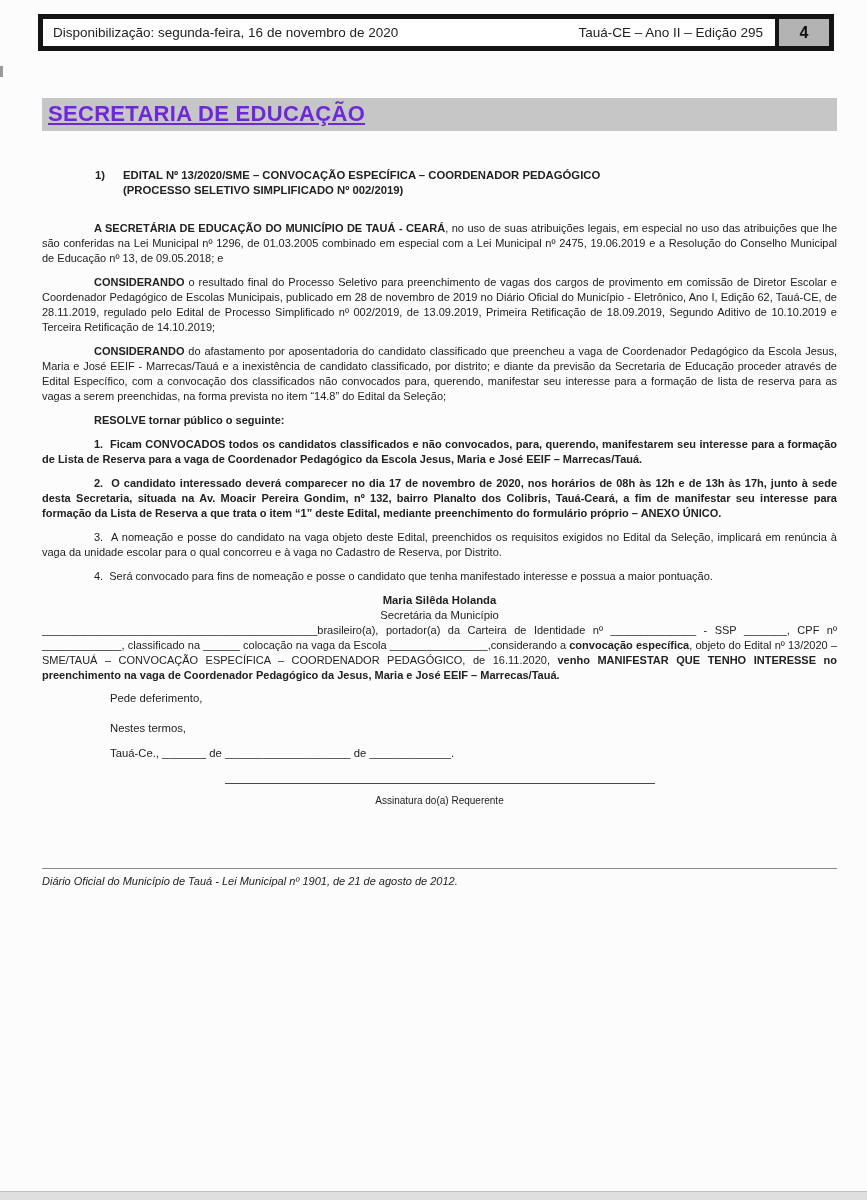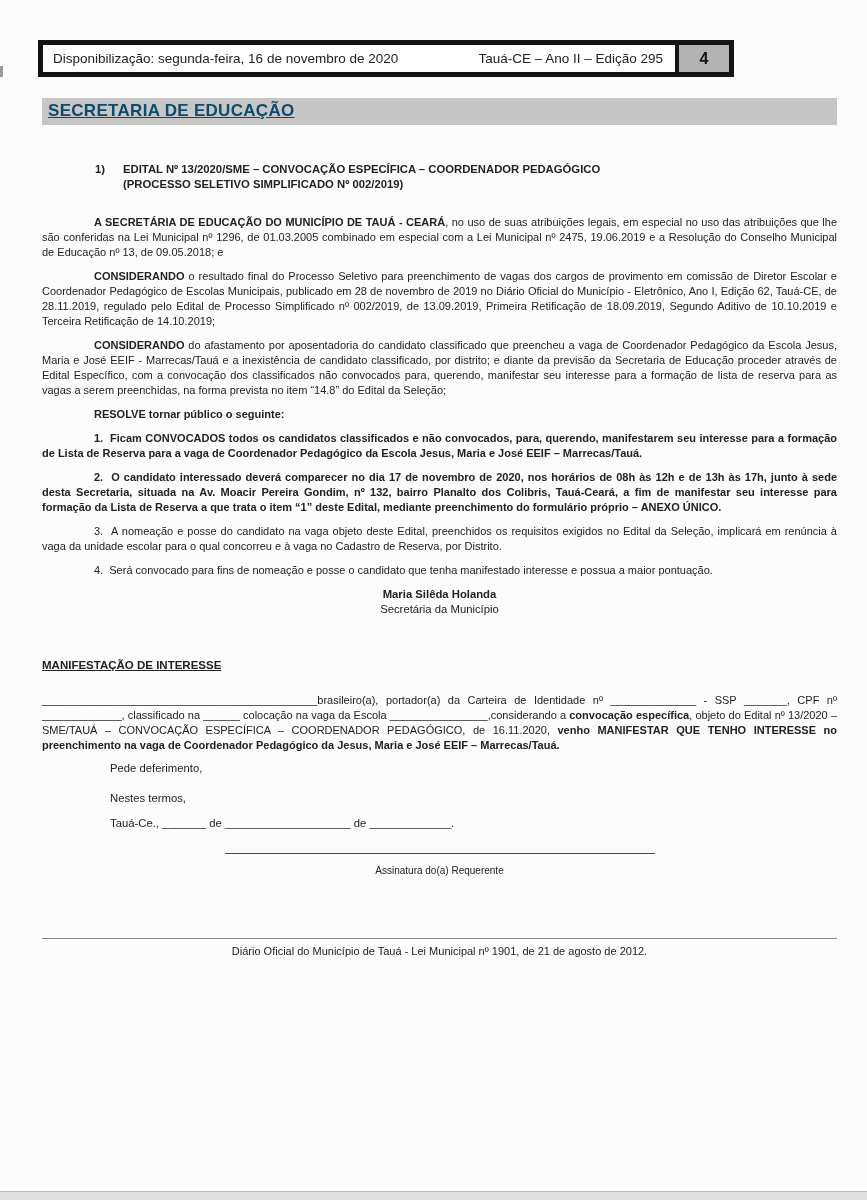--- a/index.html
+++ b/index.html
@@ -3,38 +3,38 @@
 <meta charset="utf-8">
 <style>
   html,body { margin:0; padding:0; background:#ffffff; }
   .page {
     position:relative; width:867px; height:1200px; overflow:hidden;
     background:#fcfcfc; color:#222;
     font-family:"Liberation Sans", sans-serif;
   }
   
   .header-box {
-    position:absolute; left:38px; top:40px; width:696px; box-sizing:border-box;
+    position:absolute; left:38px; top:14px; width:796px; box-sizing:border-box;
     border:5px solid #141414; background:#ffffff; display:flex; align-items:stretch;
   }
   .header-cell-main {
     flex:1; display:flex; align-items:center; justify-content:space-between;
     padding:6px 12px 6px 10px; font-size:13.5px; color:#222;
   }
   .header-cell-page {
     width:50px; border-left:4px solid #141414; background:#b3b3b3;
     display:flex; align-items:center; justify-content:center;
     font-weight:700; font-size:16px; color:#111;
   }
   .edge-mark { position:absolute; left:0; top:66px; width:3px; height:11px; background:#9a9a9a; }
 
   .content { position:absolute; left:42px; top:98px; width:795px; }
 
   .section-bar {
-    background:#c6c6c6; color:#0c4a6e; font-weight:700; font-size:17px;
+    background:#c6c6c6; color:#6d28d9; font-weight:700; font-size:22px;
     text-decoration:underline; letter-spacing:0.3px;
     padding:3px 6px 4px 6px; margin-bottom:37px;
   }
 
   .edital-title {
     margin-left:53px; display:flex; font-weight:700;
     font-size:11.3px; line-height:15px; margin-bottom:23px;
   }
   .edital-title .num { width:28px; flex-shrink:0; }
 
@@ -55,21 +55,21 @@
   .form-para { text-indent:0; }
   .closing { font-size:11.3px; margin:0 0 13px 68px; }
   .closing-first { margin-top:18px; }
 
   .sig-block { margin-top:24px; }
   .sig-line { width:430px; margin:0 auto; border-bottom:1.5px solid #4a4a4a; height:0; }
   .sig-label { text-align:center; font-size:10px; margin-top:11px; }
 
   .footer { margin-top:62px; }
   .footer-rule { border-top:1.5px solid #8a8a8a; }
-  .footer-text { text-align:center; font-size:11px; padding-top:6px; color:#222; }
+  .footer-text { text-align:left; font-size:11px; padding-top:6px; color:#222;font-style:italic; }
 
   .bottom-bar {
     position:absolute; left:0; right:0; bottom:0; height:8px;
     background:#dedede; border-top:1px solid #bdbdbd;
   }
 </style>
 </head>
 <body>
 
 <div class="page">
@@ -111,21 +111,20 @@
     <p class="para">3.&nbsp;&nbsp;A nomeação e posse do candidato na vaga objeto deste Edital, preenchidos os requisitos exigidos no Edital da Seleção, implicará em renúncia à vaga da unidade escolar para o qual concorreu e à vaga no Cadastro de Reserva, por Distrito.</p>
     <p class="para">4.&nbsp;&nbsp;Será convocado para fins de nomeação e posse o candidato que tenha manifestado interesse e possua a maior pontuação.</p>
 
 
     <div class="signer">
       <div class="b">Maria Silêda Holanda</div>
       <div>Secretária da Município</div>
     </div>
 
 
-    <p class="manifest">MANIFESTAÇÃO DE INTERESSE</p>
 
     <p class="para form-para"><span>_____________________________________________brasileiro(a), portador(a) da Carteira de Identidade nº ______________ - SSP _______, CPF nº _____________, classificado na ______ colocação na vaga da Escola ________________,considerando a </span><span class="b">convocação específica</span><span>, objeto do Edital nº 13/2020 – SME/TAUÁ – CONVOCAÇÃO ESPECÍFICA – COORDENADOR PEDAGÓGICO, de 16.11.2020, </span><span class="b">venho MANIFESTAR QUE TENHO INTERESSE no preenchimento na vaga de Coordenador Pedagógico da Jesus, Maria e José EEIF – Marrecas/Tauá.</span></p>
 
     <p class="closing">Pede deferimento,</p>
     <p class="closing closing-first">Nestes termos,</p>
     <p class="closing">Tauá-Ce., _______ de ____________________ de _____________.</p>
 
     <div class="sig-block">
       <div class="sig-line"></div>
       <div class="sig-label">Assinatura do(a) Requerente</div>

